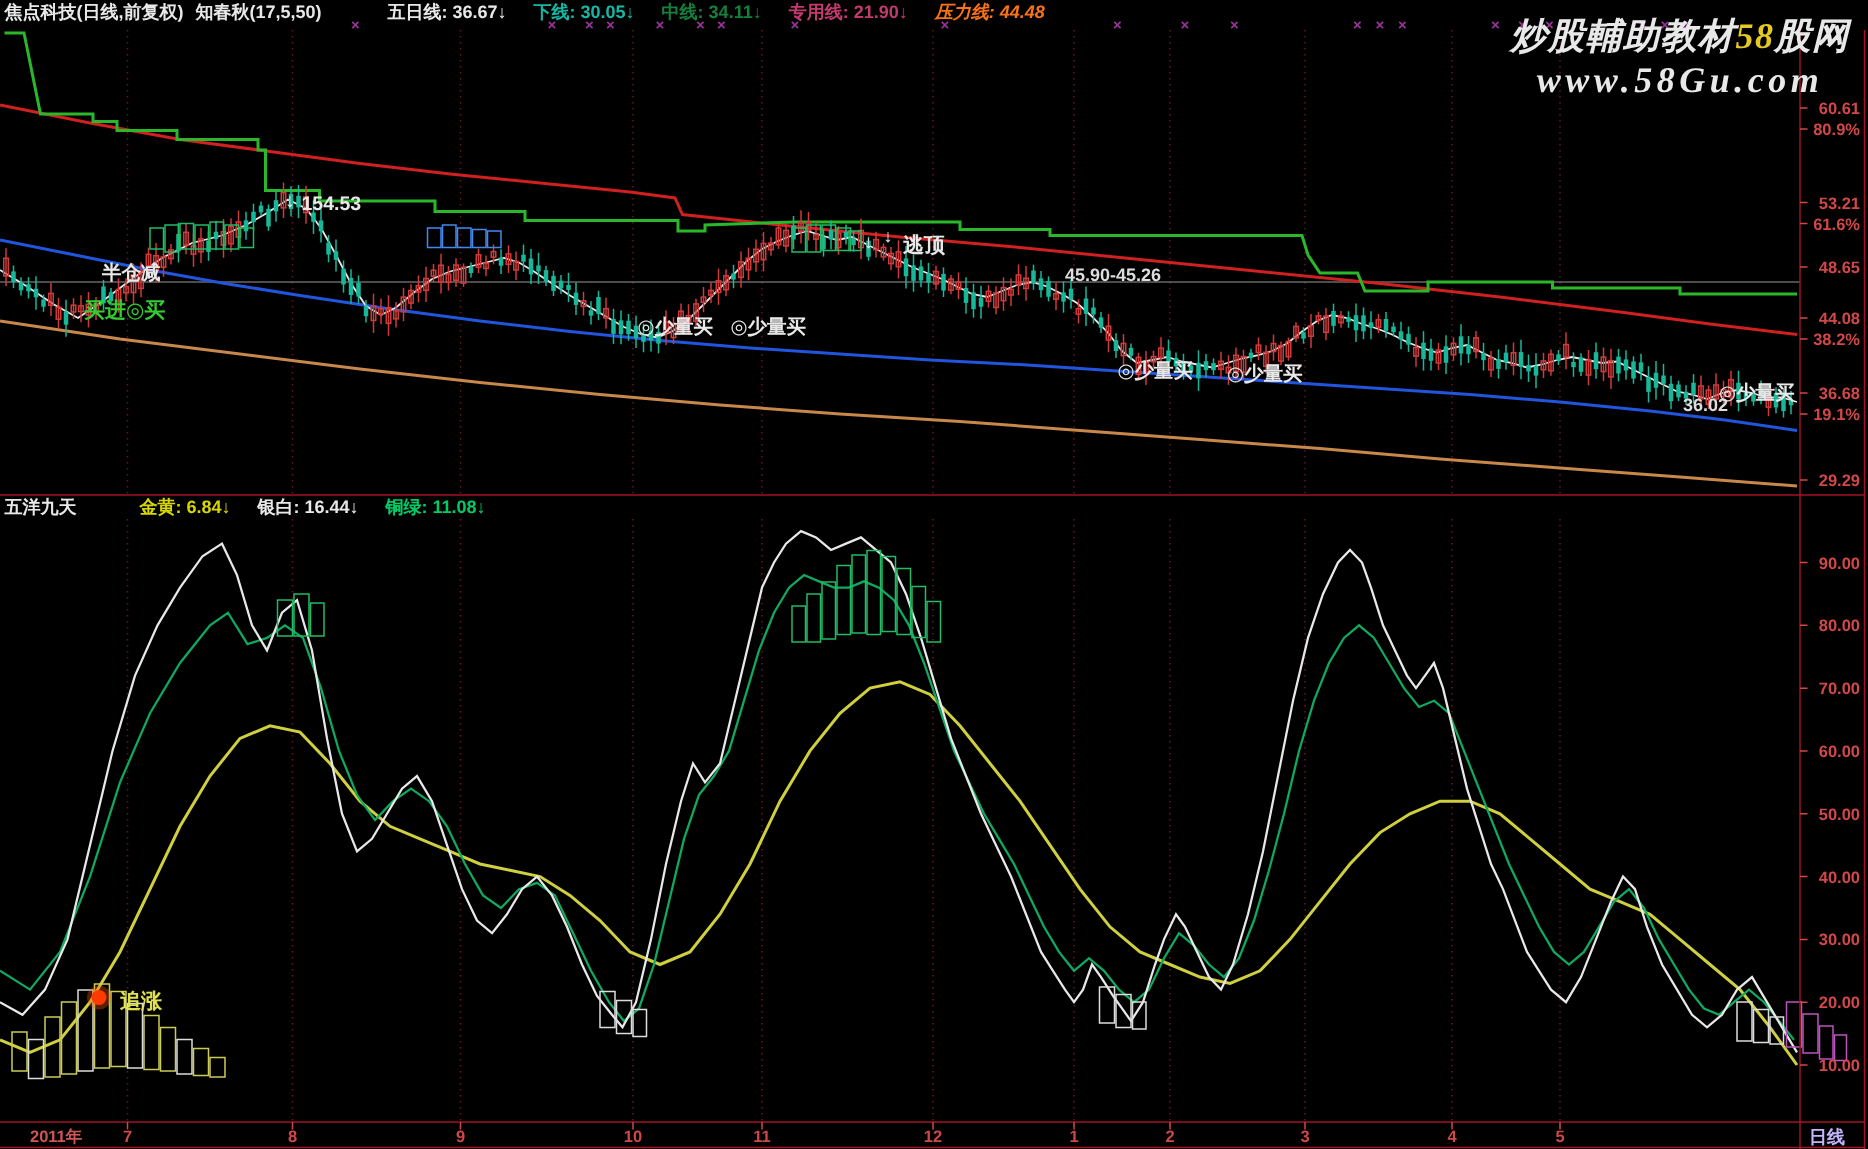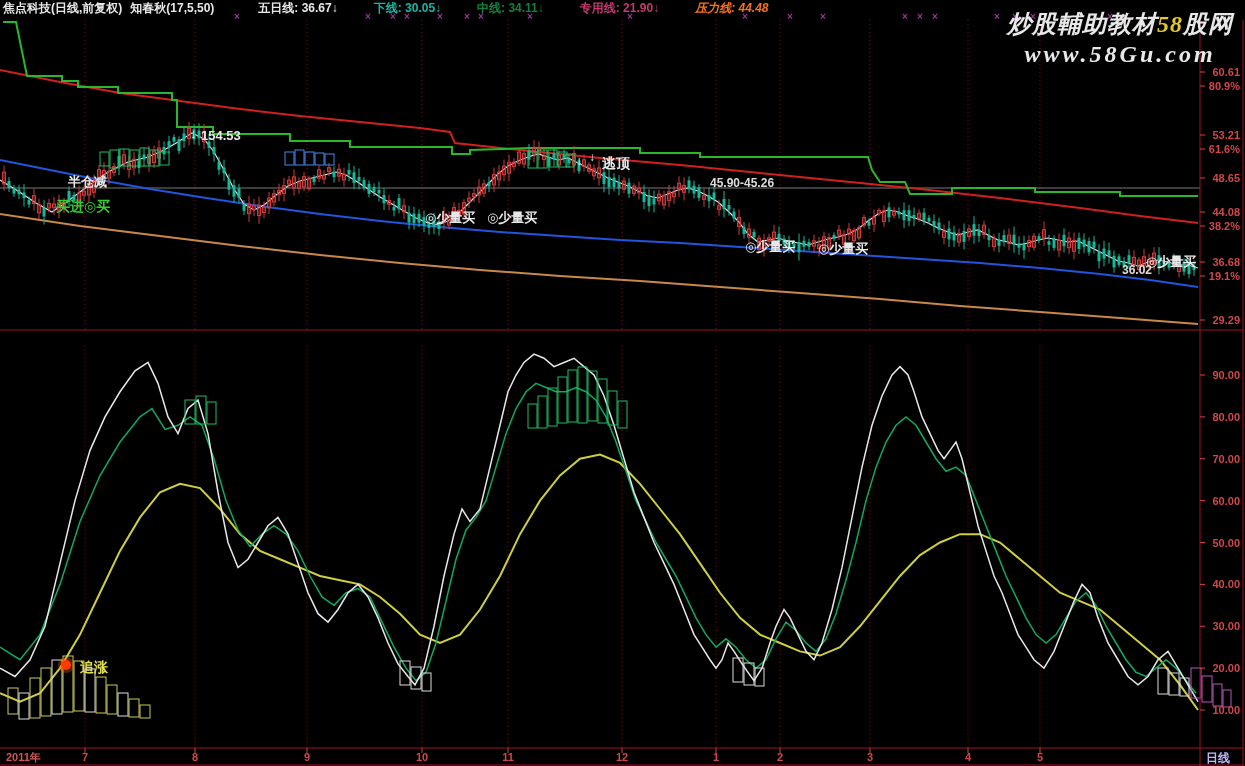--- a/index.html
+++ b/index.html
@@ -2,50 +2,58 @@
 <html><head>
 <meta charset="utf-8">
 <style>
   html,body{margin:0;padding:0;background:#000;}
   .screen{position:relative;width:1245px;height:766px;background:#000;overflow:hidden;
           font-family:"Liberation Sans","DejaVu Sans",sans-serif;}
   .hdr{position:absolute;left:0;top:0;width:1245px;height:19px;display:flex;align-items:flex-start;
        font-size:12px;font-weight:bold;color:#e8e8e8;z-index:4;white-space:nowrap;}
   .hdr .title{margin-left:3px;margin-right:8px;}
   .hdr .ind{margin-right:44px;}
-  .hdr .fields,.p2hdr .fields{display:flex;gap:36px;}
+  .hdr .fields,.p2hdr .fields{display:flex;gap:18px;}
   .p2hdr{position:absolute;left:0;top:330px;width:1200px;height:16px;display:flex;align-items:center;
        font-size:12px;font-weight:bold;color:#e8e8e8;z-index:4;white-space:nowrap;}
   .p2hdr .name{margin-left:3px;margin-right:42px;}
   .wm{position:absolute;top:8px;right:12px;text-align:center;z-index:5;
       font-family:"Liberation Serif","DejaVu Serif",serif;font-style:italic;font-weight:bold;color:#e8e8e8;}
   .wm .l1{font-size:24px;letter-spacing:1px;}
   .wm .hl{color:#e6c822;}
   .wm .l2{font-size:24px;letter-spacing:3px;margin-top:1px;}
-  .xaxis-year{position:absolute;left:6px;top:750px;font-size:11px;font-weight:bold;color:#d05656;z-index:4;}
+  .xaxis-year{position:absolute;left:20px;top:750px;font-size:11px;font-weight:bold;color:#d05656;z-index:4;}
   .xaxis-period{position:absolute;left:1206px;top:750px;font-size:12px;font-weight:bold;color:#c4b5fd;z-index:6;}
   svg text{font-family:"Liberation Sans","DejaVu Sans",sans-serif;font-weight:bold;}
 </style>
 </head>
 <body>
 
 <div class="screen">
 
   <div class="hdr">
     <span class="title">焦点科技(日线,前复权)</span>
     <span class="ind">知春秋(17,5,50)</span>
     <span class="fields">
         <span style="color: rgb(232, 232, 232);">五日线: 36.67↓</span>
         <span style="color: #14b8a6;">下线: 30.05↓</span>
         <span style="color: #15803d;">中线: 34.11↓</span>
         <span style="color: rgb(194, 58, 110);">专用线: 21.90↓</span>
         <span style="color: #f97316; font-style: italic;">压力线: 44.48</span>
       </span>
   </div>
 
+  <div class="p2hdr">
+    <span class="name">五洋九天</span>
+    <span class="fields">
+        <span style="color: rgb(214, 214, 0);">金黄: 6.84↓</span>
+        <span style="color: rgb(232, 232, 232);">银白: 16.44↓</span>
+        <span style="color: rgb(0, 204, 102);">铜绿: 11.08↓</span>
+      </span>
+  </div>
 
   <div class="wm">
     <div class="l1"><span>炒股輔助教材</span><span class="hl">58</span><span>股网</span></div>
     <div class="l2">www.58Gu.com</div>
   </div>
 
   <svg id="chart" width="1245" height="766" viewBox="0 0 1245 766" style="position:absolute;left:0;top:0;z-index:2">
       <defs>
         <clipPath id="c1">
           <rect x="0" y="20" width="1200" height="310"></rect>

